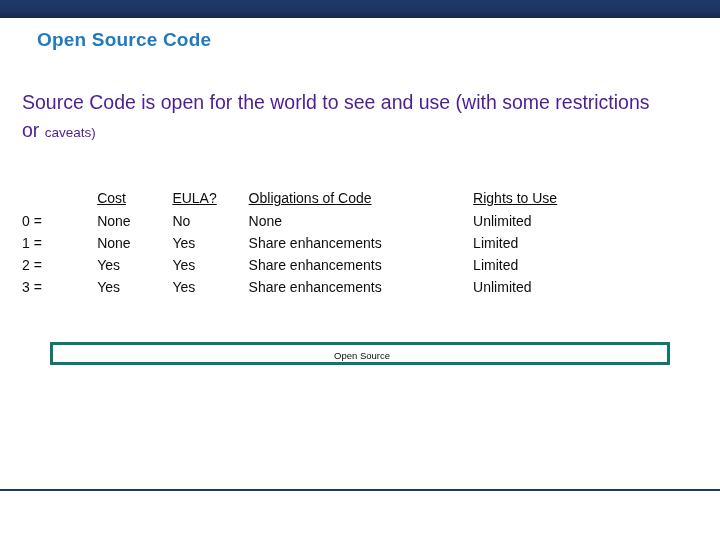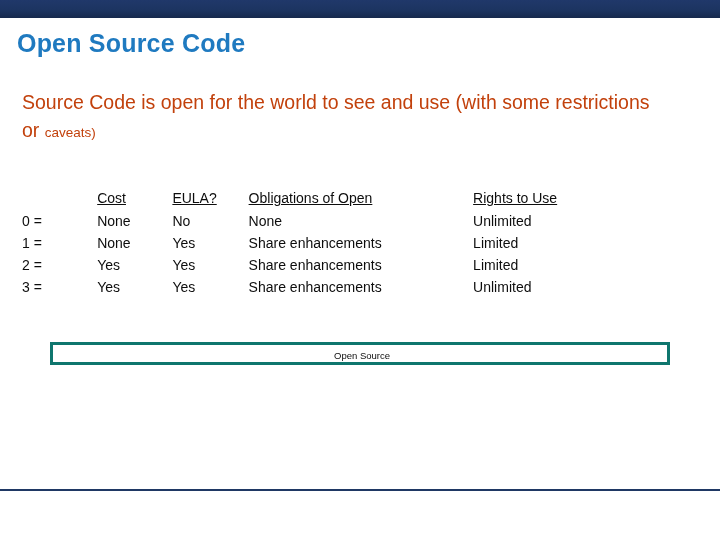--- a/index.html
+++ b/index.html
@@ -33,36 +33,36 @@
     position: absolute;
     left: 0;
     top: 0;
     width: 720px;
     height: 18px;
     background: linear-gradient(to bottom, #20386a 0%, #1c3460 60%, #16294d 100%);
   }
   
   .slide-title {
     position: absolute;
-    left: 17px;
+    left: 37px;
     top: 29px;
-    font-size: 25px;
+    font-size: 19px;
     font-weight: bold;
     color: #1f7ac0;
     letter-spacing: 0.2px;
     font-family: "Liberation Sans", sans-serif;
   }
   
   .body-text {
     position: absolute;
     left: 22px;
     top: 88px;
     width: 650px;
     font-size: 19.5px;
-    color: #c2410c;
+    color: #4c1d95;
     line-height: 28px;
     font-family: "Liberation Sans", sans-serif;
   }
   .body-text .small {
     font-size: 13.5px;
   }
   
   .matrix {
     position: absolute;
     left: 22px;
@@ -145,21 +145,21 @@
   <div class="body-text">
     <span>Source Code is open for the world to see and use (with some restrictions  or </span><span class="small">caveats)</span>
   </div>
 
   <table class="matrix">
     <thead>
       <tr>
         <th class="col-key" style="text-decoration:none;"></th>
         <th class="col-cost">Cost</th>
         <th class="col-eula">EULA?</th>
-        <th class="col-oblig">Obligations of Open</th>
+        <th class="col-oblig">Obligations of Code</th>
         <th class="col-rights">Rights to Use</th>
       </tr>
     </thead>
     <tbody>
       <tr>
         <td class="key-cell">0 =</td>
         <td>None</td>
         <td>No</td>
         <td>None</td>
         <td>Unlimited</td>

